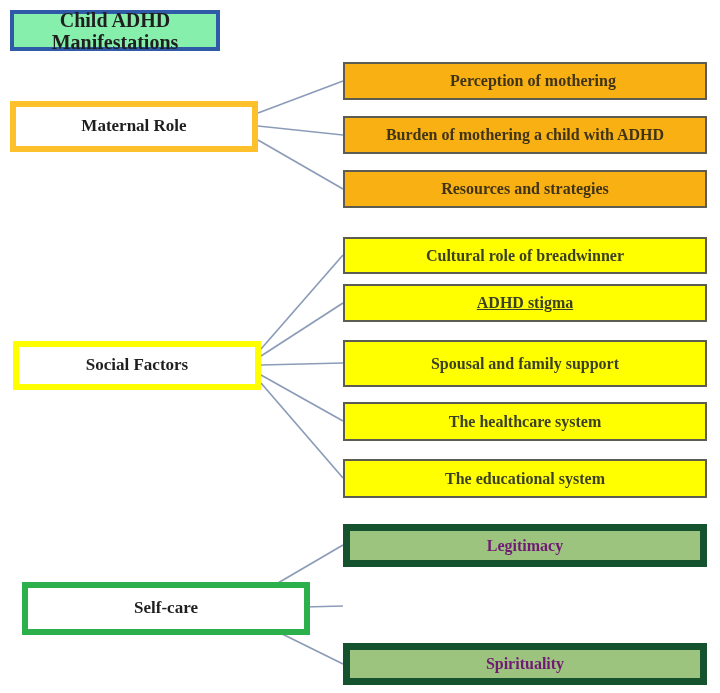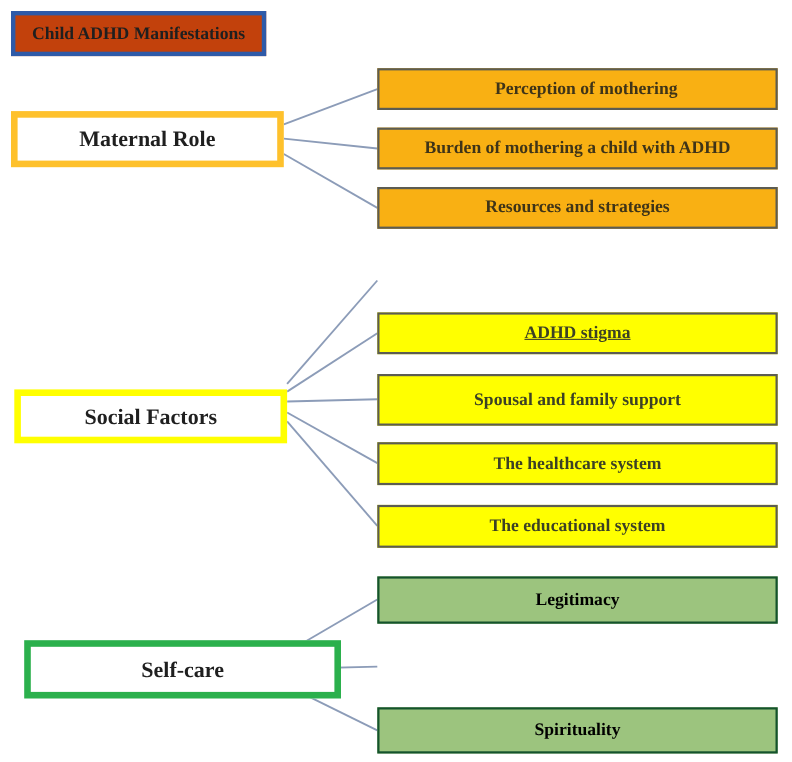--- a/index.html
+++ b/index.html
@@ -25,40 +25,40 @@
     position: absolute;
     box-sizing: border-box;
     display: flex;
     align-items: center;
     justify-content: center;
     text-align: center;
     line-height: 1.1;
   }
   .title-box {
     left: 10px; top: 10px;
-    width: 232px; height: 41px;
+    width: 210px; height: 41px;
     border: 4px solid #2E5AA8;
-    background: #c2410c;
+    background: #86efac;
     color: #1f1f1f;
-    font-size: 16px;
+    font-size: 20px;
     font-weight: 700;
   }
   .cat-box {
     background: #ffffff;
     color: #1f1f1f;
-    font-size: 20px;
+    font-size: 17px;
     font-weight: 700;
   }
   .cat-maternal {
     left: 10px; top: 101px;
     width: 248px; height: 51px;
     border: 6px solid #FEC12C;
   }
   .cat-social {
-    left: 13px; top: 354px;
+    left: 13px; top: 341px;
     width: 248px; height: 49px;
     border: 6px solid #FFFF00;
   }
   .cat-selfcare {
     left: 22px; top: 582px;
     width: 288px; height: 53px;
     border: 6px solid #2BB04C;
   }
   .child-box {
     left: 343px;
@@ -71,22 +71,22 @@
     border: 2px solid #5C5C52;
     color: #3F3418;
   }
   .child-yellow {
     background: #FFFF00;
     border: 2px solid #5C5C52;
     color: #3C4125;
   }
   .child-green {
     background: #9CC47E;
-    border: 2px solid #14532d;
-    color: #000000;
+    border: 7px solid #14532d;
+    color: #701a75;
   }
   
   .o0 { top: 62px;  height: 38px; padding-left: 16px; }
   .o1 { top: 116px; height: 38px; }
   .o2 { top: 170px; height: 38px; }
   
   .y0 { top: 237px; height: 37px; }
   .y1 { top: 284px; height: 38px; text-decoration: underline; }
   .y2 { top: 340px; height: 47px; }
   .y3 { top: 402px; height: 39px; }
@@ -123,20 +123,21 @@
   <div class="box title-box">Child ADHD Manifestations</div>
 
   <div class="box cat-box cat-maternal">Maternal Role</div>
 
   <div class="box child-box child-orange o0">Perception of mothering</div>
   <div class="box child-box child-orange o1">Burden of mothering a child with ADHD</div>
   <div class="box child-box child-orange o2">Resources and strategies</div>
 
   <div class="box cat-box cat-social">Social Factors</div>
 
+  <div class="box child-box child-yellow y0">Cultural role of breadwinner</div>
   <div class="box child-box child-yellow y1">ADHD stigma</div>
   <div class="box child-box child-yellow y2">Spousal and family support</div>
   <div class="box child-box child-yellow y3">The healthcare system</div>
   <div class="box child-box child-yellow y4">The educational system</div>
 
   <div class="box cat-box cat-selfcare">Self-care</div>
 
   <div class="box child-box child-green g0">Legitimacy</div>
   <div class="box child-box child-green g2">Spirituality</div>
 

